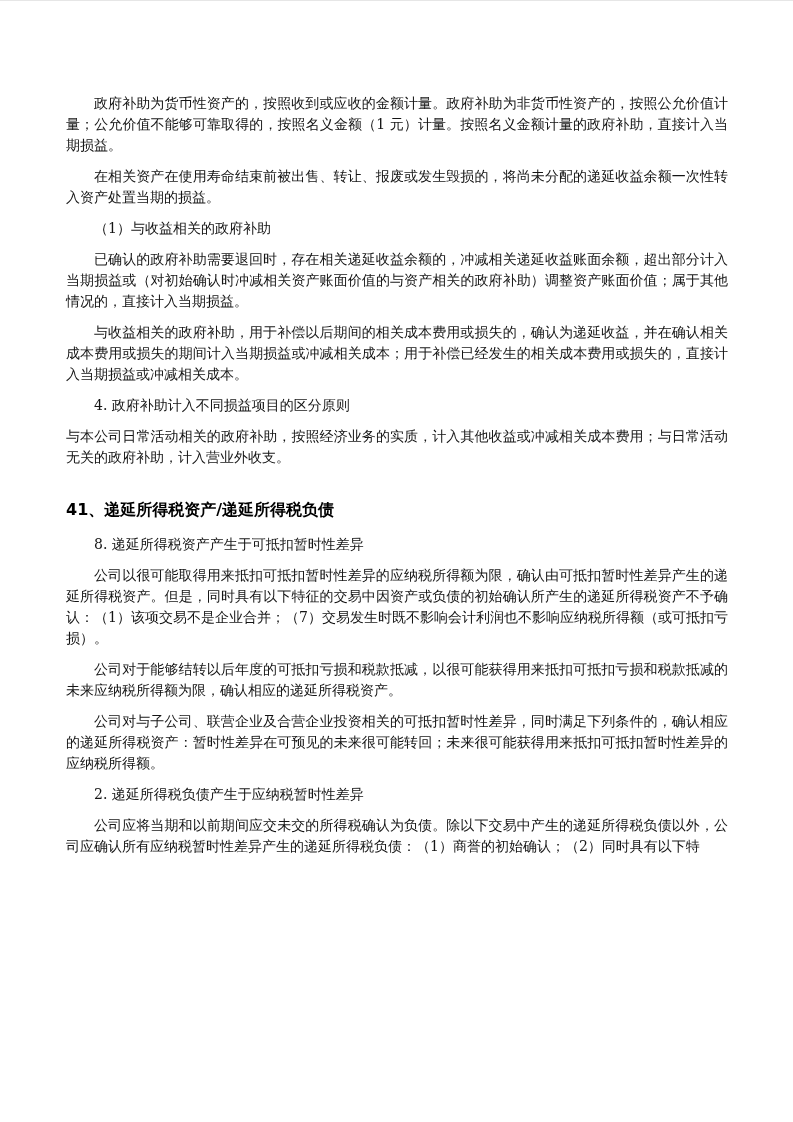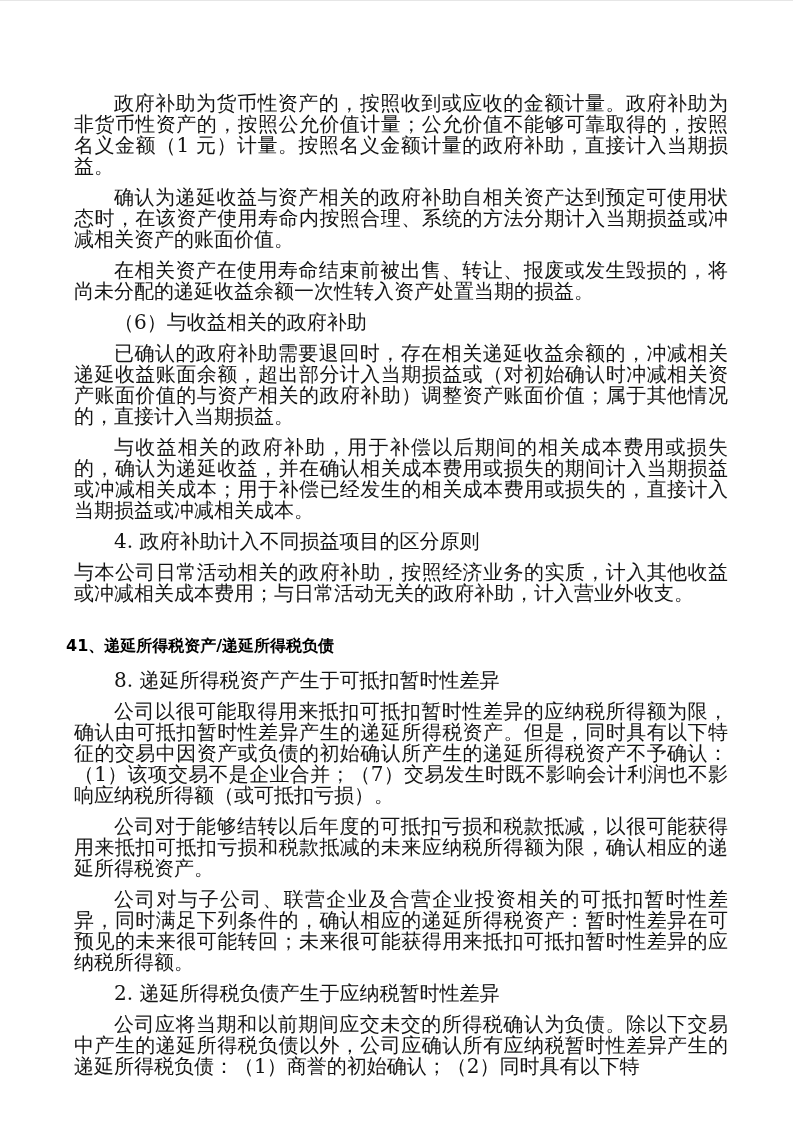--- a/index.html
+++ b/index.html
@@ -21,24 +21,24 @@
     height: 1px;
     background: #e6e6e6;
   }
   .page {
     box-sizing: border-box;
     width: 793px;
     height: 1122px;
     padding: 93px 65px 40px 66px;
   }
   .block {
-    font-size: 20px;
+    font-size: 14px;
     line-height: 21px;
     text-align: justify;
-    margin: 0 0 10px 8px;
+    margin: 0 0 10px 0;
     word-break: break-all;
   }
   .indent { text-indent: 2em; }
   .noindent { text-indent: 0; }
   .section-heading {
     font-family: "DejaVu Sans", "Liberation Sans", sans-serif;
     font-weight: bold;
     font-size: 16px;
     line-height: 22px;
     text-align: left;
@@ -47,23 +47,22 @@
     color: #000000;
   }
 </style>
 </head>
 <body>
 
 <div class="page-top-edge"></div>
 
 <div class="page">
   <p class="block indent">政府补助为货币性资产的，按照收到或应收的金额计量。政府补助为非货币性资产的，按照公允价值计量；公允价值不能够可靠取得的，按照名义金额（1 元）计量。按照名义金额计量的政府补助，直接计入当期损益。</p>
-  <p class="block indent">确认为递延收益与资产相关的政府补助自相关资产达到预定可使用状态时，在该资产使用寿命内按照合理、系统的方法分期计入当期损益或冲减相关资产的账面价值。</p>
   <p class="block indent">在相关资产在使用寿命结束前被出售、转让、报废或发生毁损的，将尚未分配的递延收益余额一次性转入资产处置当期的损益。</p>
-  <p class="block indent">（6）与收益相关的政府补助</p>
+  <p class="block indent">（1）与收益相关的政府补助</p>
   <p class="block indent">已确认的政府补助需要退回时，存在相关递延收益余额的，冲减相关递延收益账面余额，超出部分计入当期损益或（对初始确认时冲减相关资产账面价值的与资产相关的政府补助）调整资产账面价值；属于其他情况的，直接计入当期损益。</p>
   <p class="block indent">与收益相关的政府补助，用于补偿以后期间的相关成本费用或损失的，确认为递延收益，并在确认相关成本费用或损失的期间计入当期损益或冲减相关成本；用于补偿已经发生的相关成本费用或损失的，直接计入当期损益或冲减相关成本。</p>
   <p class="block indent">4. 政府补助计入不同损益项目的区分原则</p>
   <p class="block noindent">与本公司日常活动相关的政府补助，按照经济业务的实质，计入其他收益或冲减相关成本费用；与日常活动无关的政府补助，计入营业外收支。</p>
   <h2 class="block section-heading">41、递延所得税资产/递延所得税负债</h2>
   <p class="block indent">8. 递延所得税资产产生于可抵扣暂时性差异</p>
   <p class="block indent">公司以很可能取得用来抵扣可抵扣暂时性差异的应纳税所得额为限，确认由可抵扣暂时性差异产生的递延所得税资产。但是，同时具有以下特征的交易中因资产或负债的初始确认所产生的递延所得税资产不予确认：（1）该项交易不是企业合并；（7）交易发生时既不影响会计利润也不影响应纳税所得额（或可抵扣亏损）。</p>
   <p class="block indent">公司对于能够结转以后年度的可抵扣亏损和税款抵减，以很可能获得用来抵扣可抵扣亏损和税款抵减的未来应纳税所得额为限，确认相应的递延所得税资产。</p>
   <p class="block indent">公司对与子公司、联营企业及合营企业投资相关的可抵扣暂时性差异，同时满足下列条件的，确认相应的递延所得税资产：暂时性差异在可预见的未来很可能转回；未来很可能获得用来抵扣可抵扣暂时性差异的应纳税所得额。</p>
   <p class="block indent">2. 递延所得税负债产生于应纳税暂时性差异</p>

